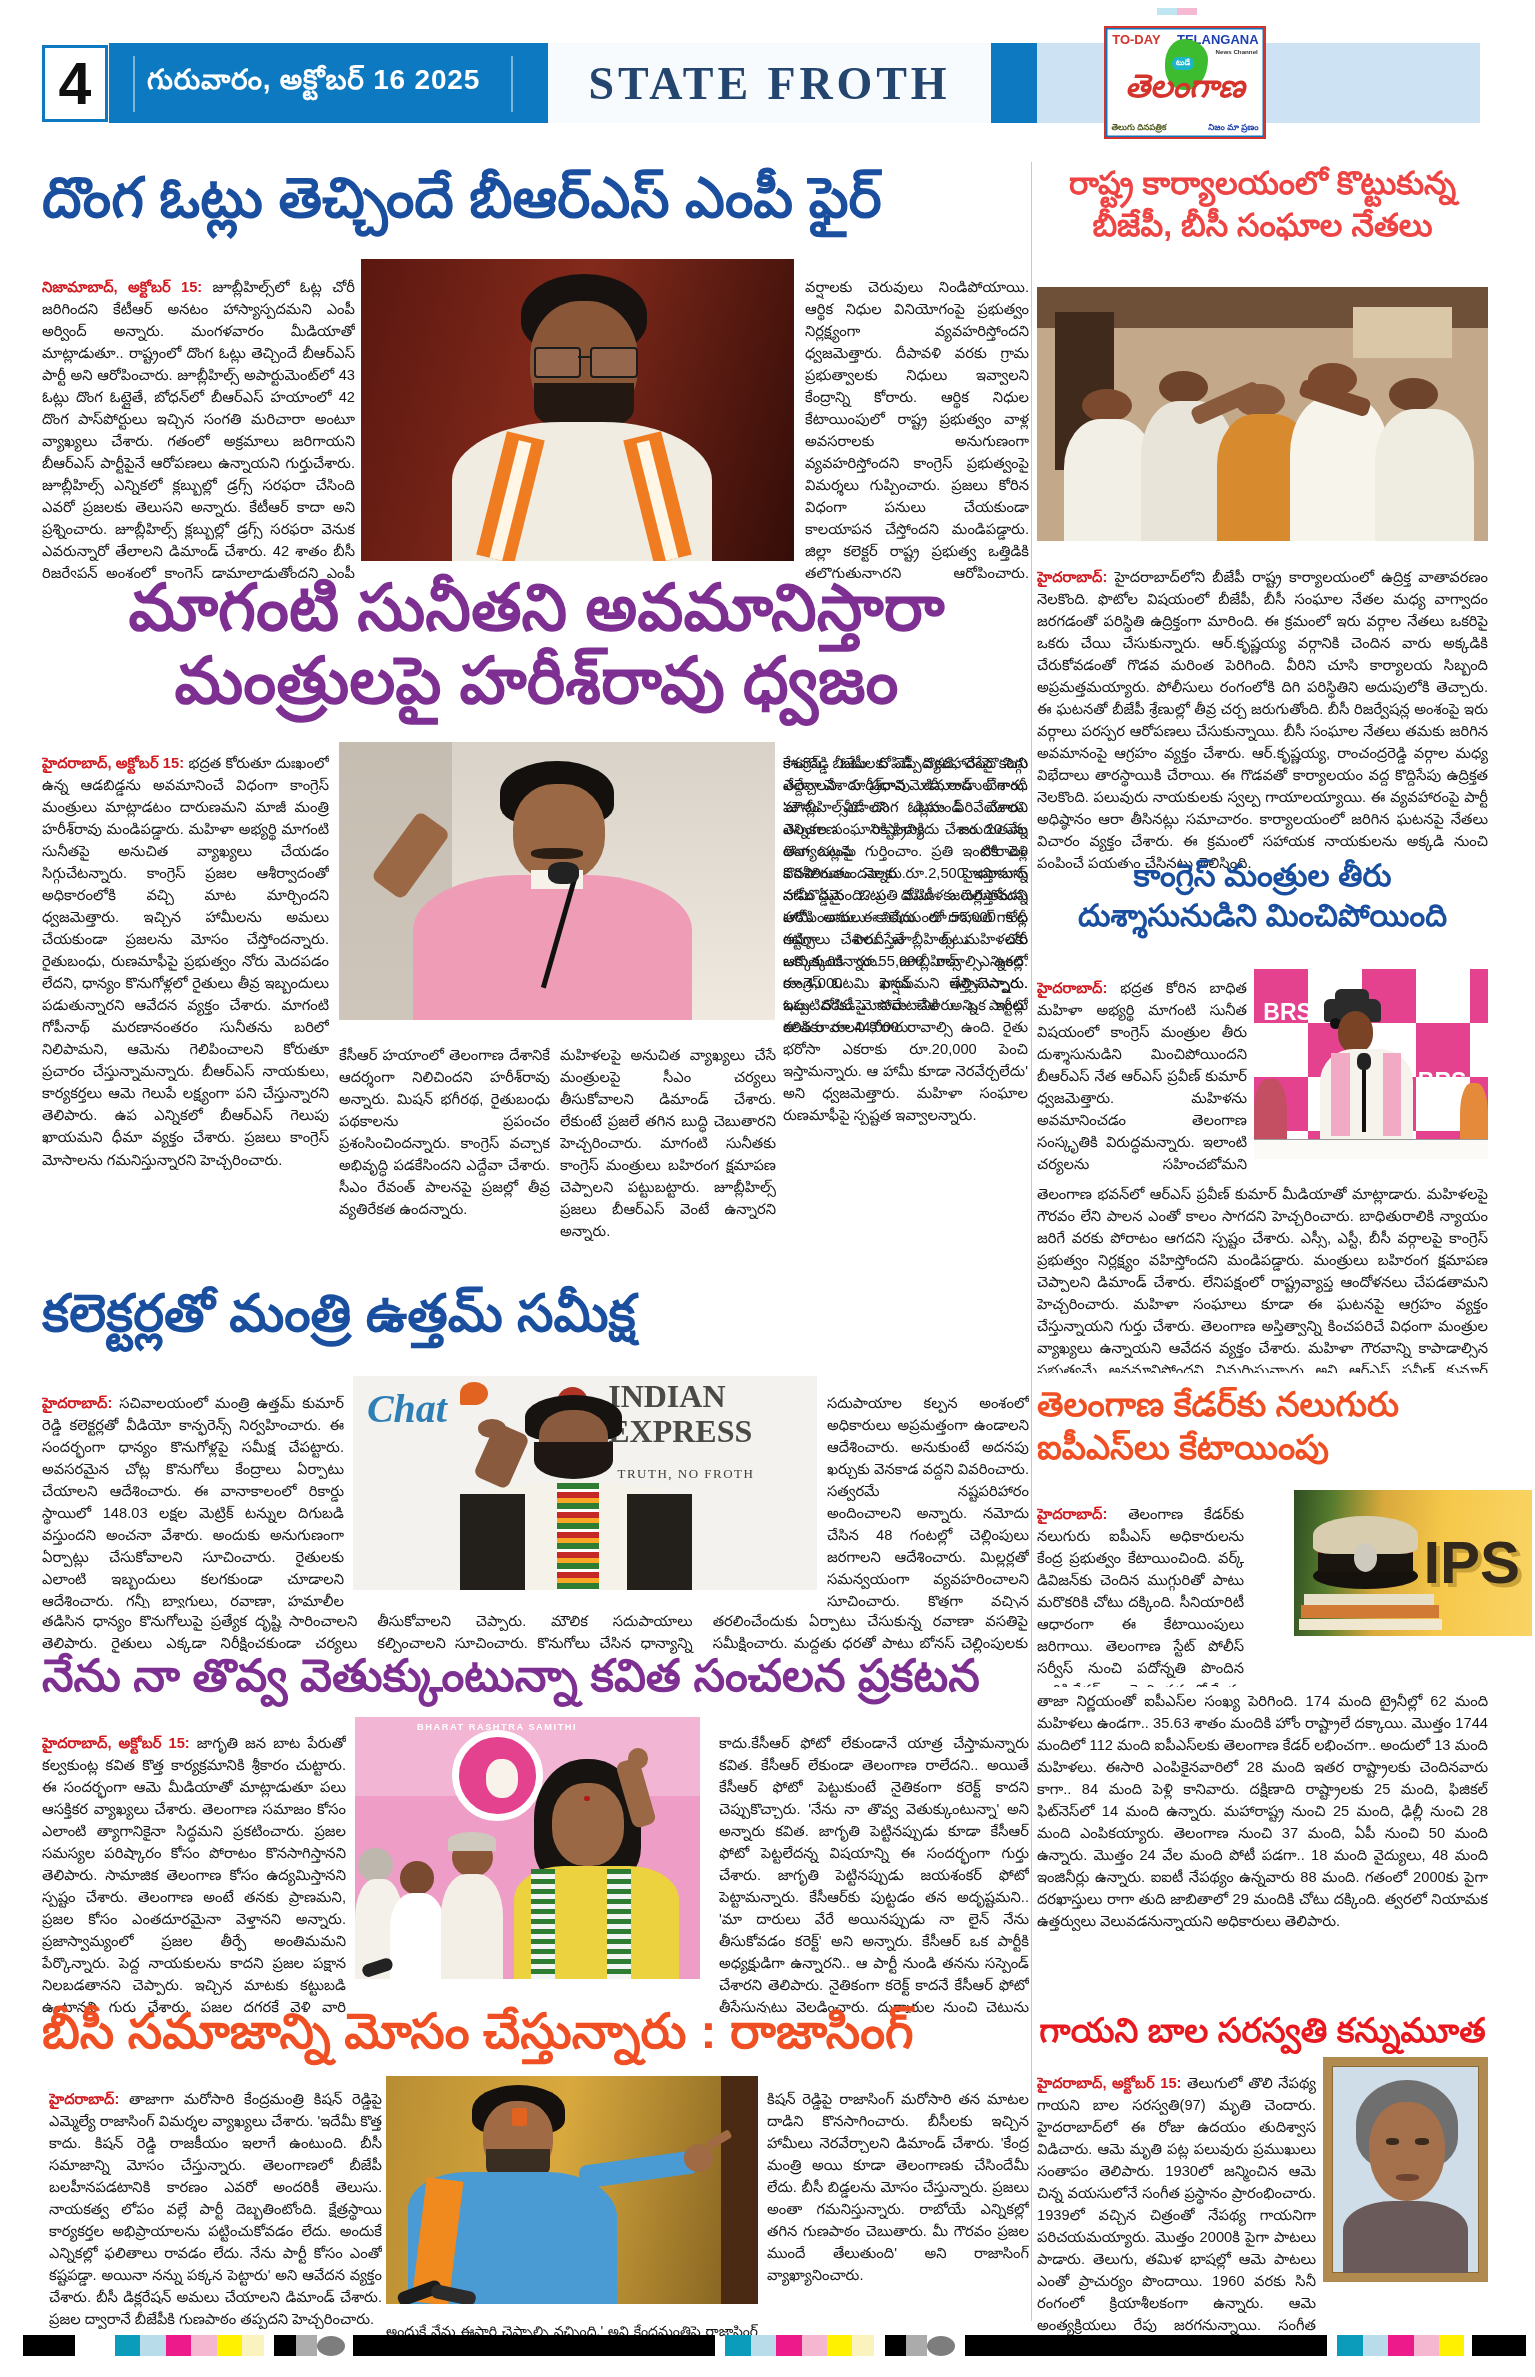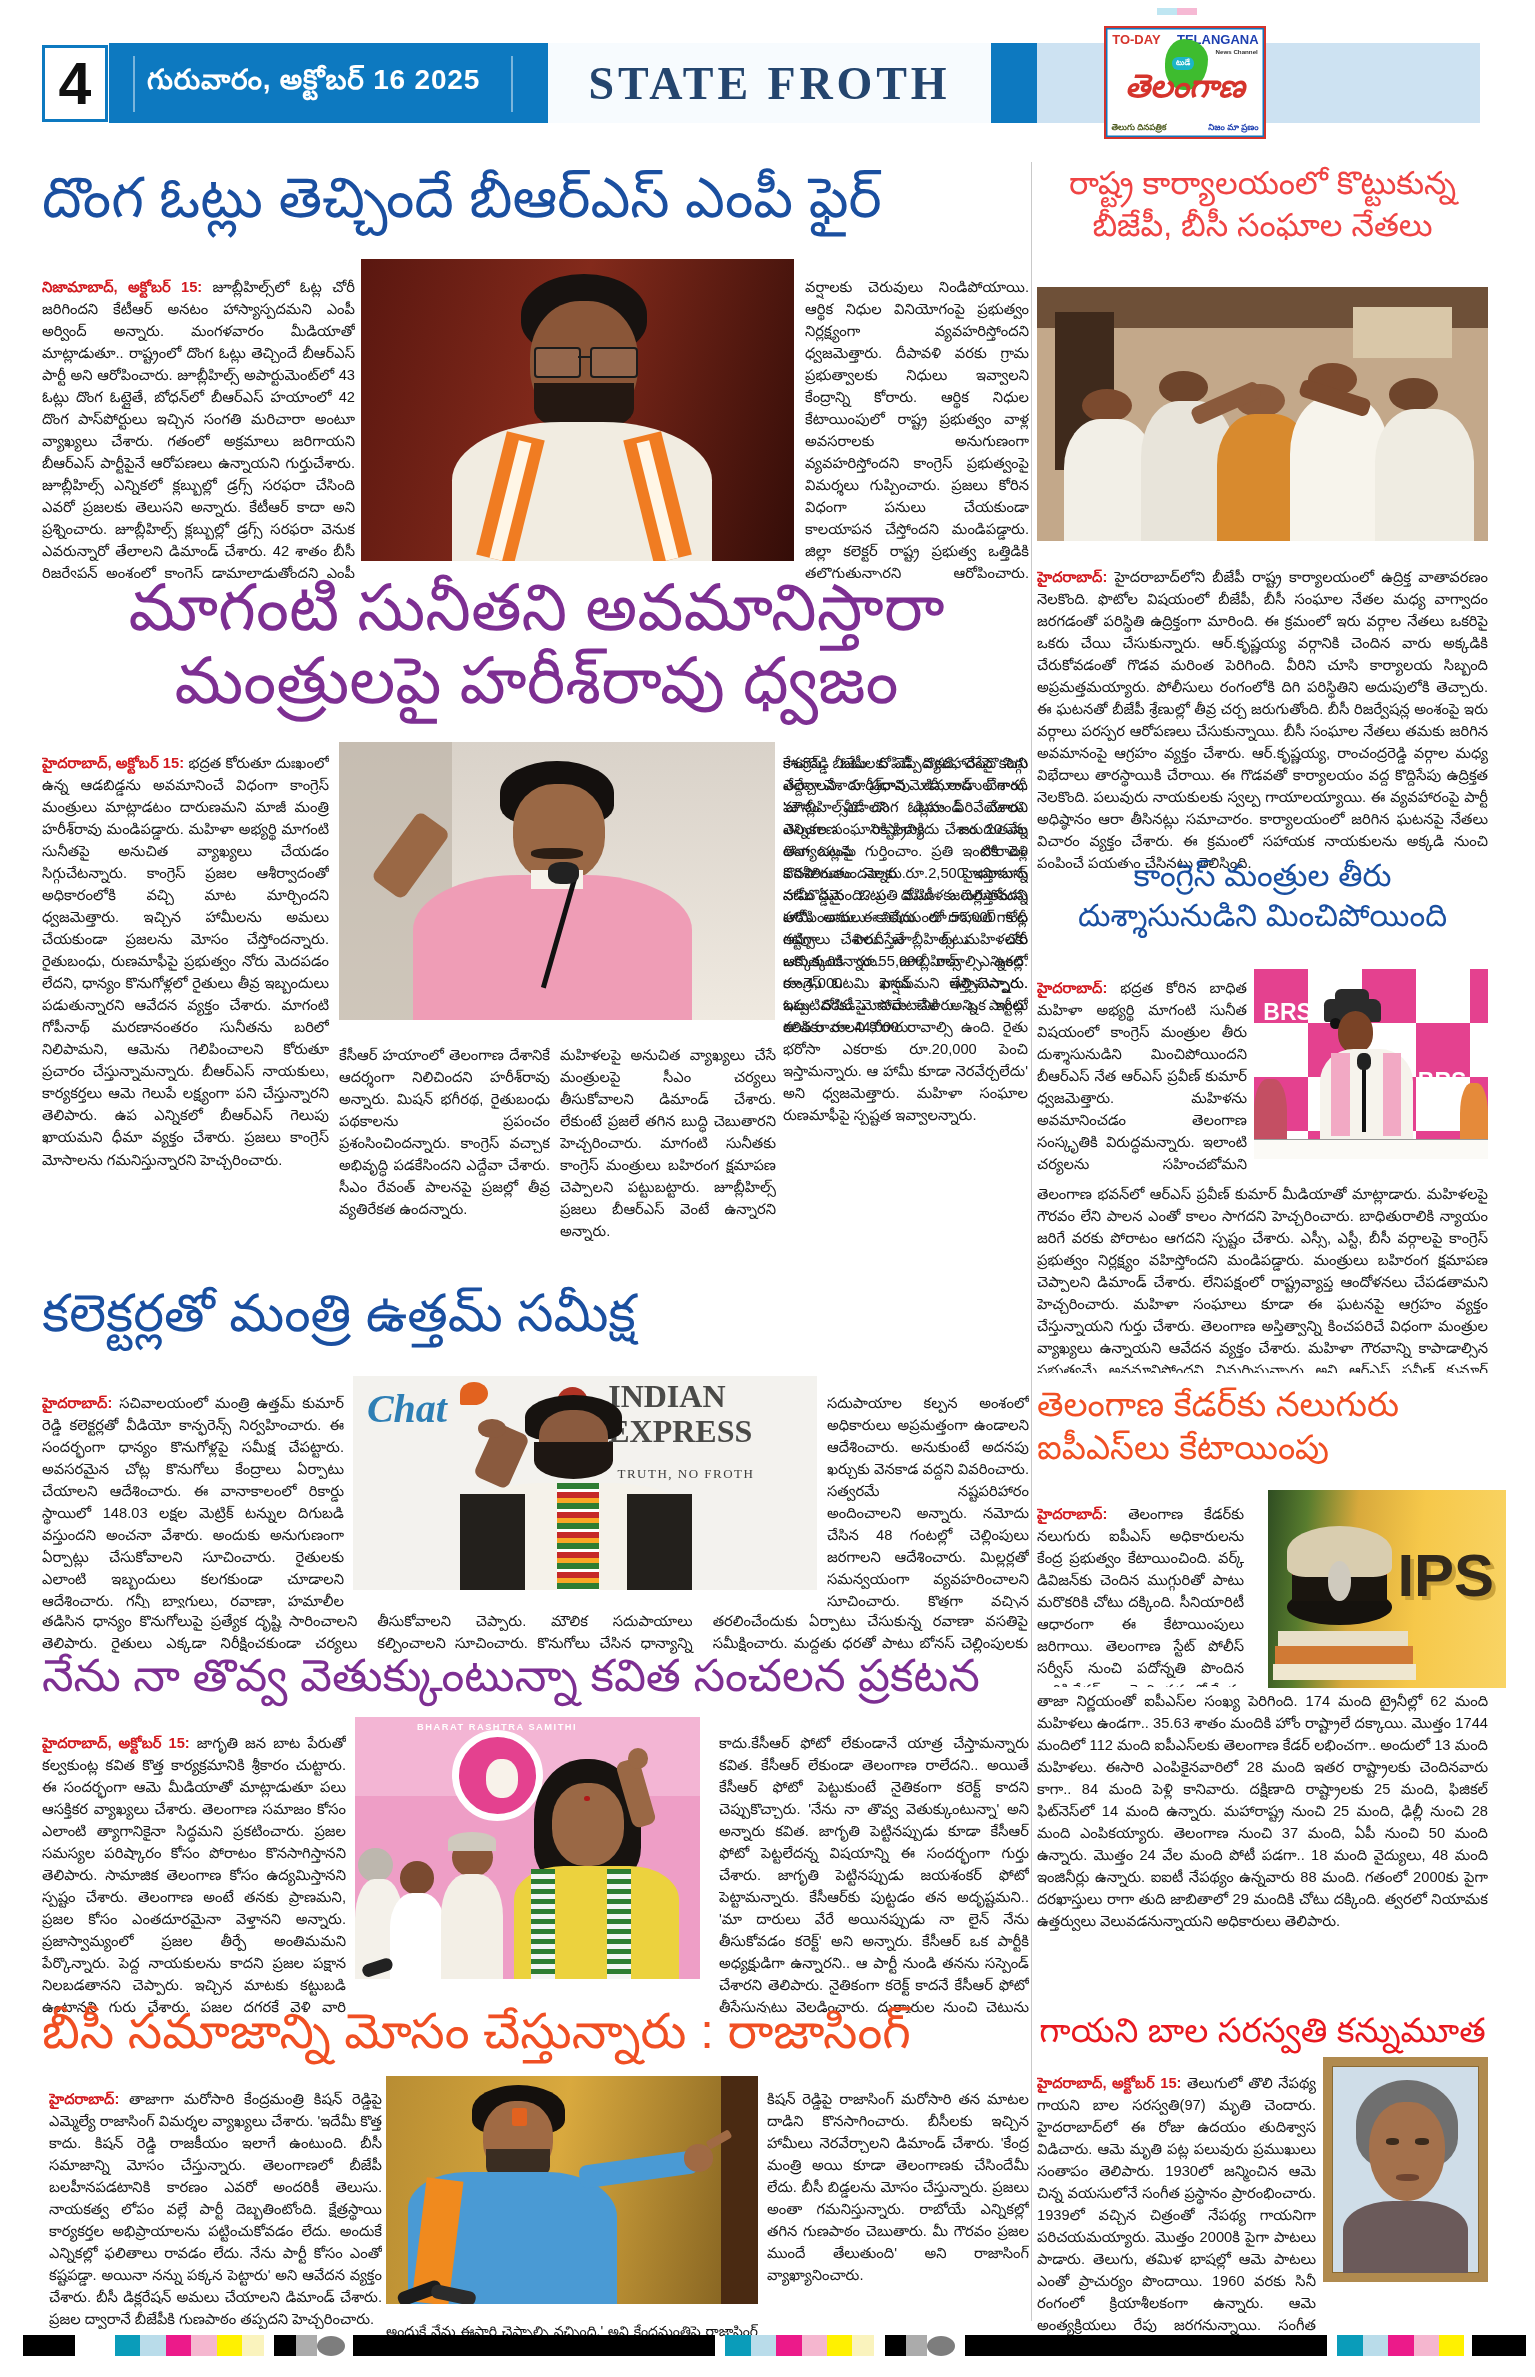--- a/index.html
+++ b/index.html
@@ -27,21 +27,21 @@
     border-radius:46% 58% 52% 44%/50% 42% 62% 46%;}
   .logo-map-label{position:absolute;left:66px;top:29px;background:#1db5c8;color:#fff;font-size:7.7px;
     font-weight:bold;padding:0.8px 3.9px;border-radius:6.2px;}
   .logo-script{position:absolute;left:0;top:40px;width:100%;text-align:center;color:#d5342c;
     font-size:32px;font-weight:800;font-style:italic;white-space:nowrap;}
   .logo-bl{position:absolute;left:5.4px;bottom:3.1px;color:#4d5a1e;font-weight:bold;font-size:8.5px;}
   .logo-br{position:absolute;right:5.4px;bottom:3.1px;color:#1d3fb0;font-weight:bold;font-size:8.5px;}
   .reg-marks{position:absolute;left:1157px;top:7.7px;display:flex;}
   .reg-marks div{width:20px;height:7.7px;}
   
-  .hl{position:absolute;font-weight:400;line-height:1.18;white-space:nowrap;}
+  .hl{position:absolute;font-weight:700;line-height:1.18;white-space:nowrap;}
   .hl .ln{white-space:nowrap;}
   .col{position:absolute;font-size:14.7px;line-height:1.5;text-align:justify;color:#141414;overflow:hidden;}
   .dateline{color:#d11a1f;font-weight:bold;}
   .photo{position:absolute;overflow:hidden;background:#ddd;}
   .ph{position:absolute;}
   
   .c-blue{color:#1a4fa0;} .c-mag{color:#ef4444;} .c-pur{color:#7d2f92;}
   .c-org{color:#f04f23;} .c-red{color:#e8191f;}
   
   .a0-hl{left:42px;top:165px;width:989px;font-size:56px;}
@@ -61,21 +61,21 @@
   .a3-c1{left:1037px;top:962px;width:210px;height:202px;}
   .a3-photo{left:1254px;top:969px;width:234px;height:190px;}
   .a3-rest{left:1037px;top:1168px;width:451px;height:190px;}
   .a4-hl{left:42px;top:1283px;width:989px;font-size:52px;}
   .a4-c1{left:42px;top:1377px;width:302px;height:216px;}
   .a4-photo{left:353px;top:1376px;width:464px;height:214px;}
   .a4-c2{left:827px;top:1377px;width:202px;height:216px;}
   .a4-bottom{left:42px;top:1595px;width:986px;height:49px;column-count:3;column-gap:20px;}
   .a5-hl{left:1037px;top:1383px;width:451px;font-size:34px;text-align:left;line-height:1.25;}
   .a5-c1{left:1037px;top:1488px;width:207px;height:184px;}
-  .a5-photo{left:1268px;top:1490px;width:238px;height:198px;}
+  .a5-photo{left:1294px;top:1490px;width:238px;height:146px;}
   .a5-rest{left:1037px;top:1675px;width:451px;height:330px;}
   .a6-hl{left:42px;top:1649px;width:989px;font-size:45px;}
   .a6-c1{left:42px;top:1717px;width:304px;height:281px;}
   .a6-photo{left:355px;top:1717px;width:345px;height:262px;}
   .a6-c2{left:719px;top:1717px;width:310px;height:281px;}
   .a7-hl{left:42px;top:2003px;width:989px;font-size:49px;}
   .a7-c1{left:49px;top:2073px;width:333px;height:251px;}
   .a7-photo{left:386px;top:2076px;width:372px;height:228px;}
   .a7-cap{left:386px;top:2307px;width:372px;font-size:14px;height:21.6px;}
   .a7-c2{left:767px;top:2073px;width:262px;height:251px;}

